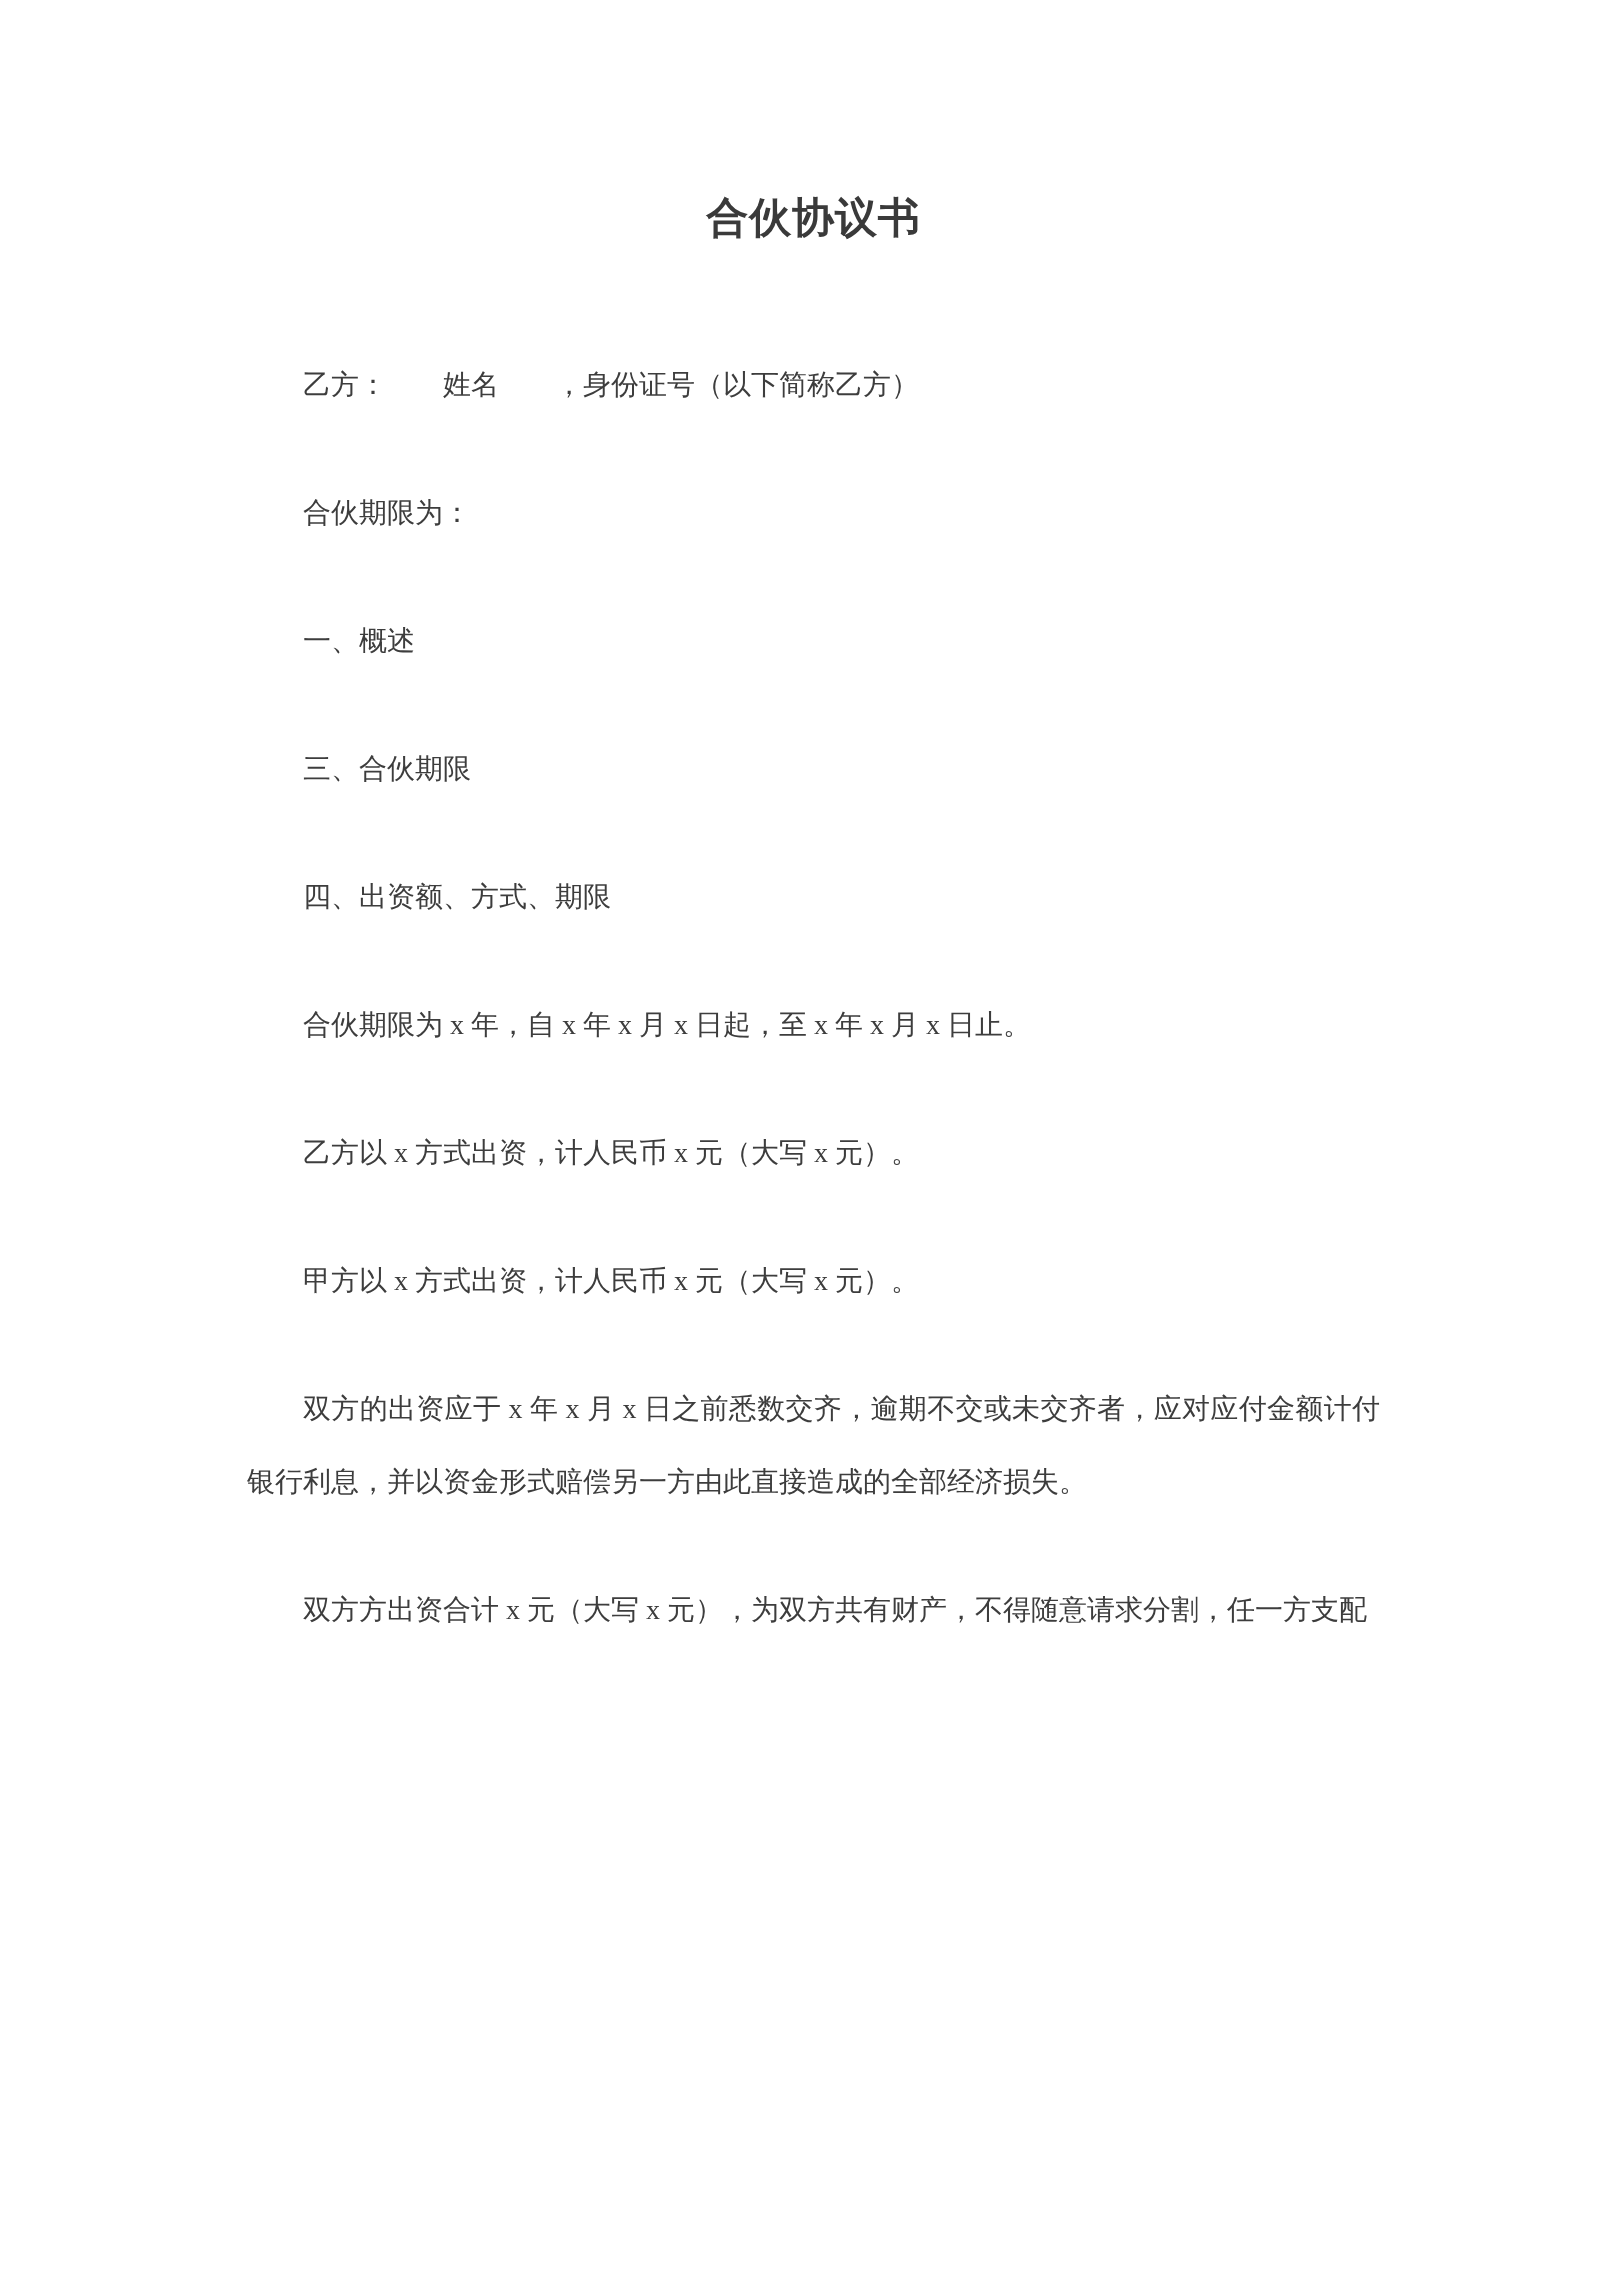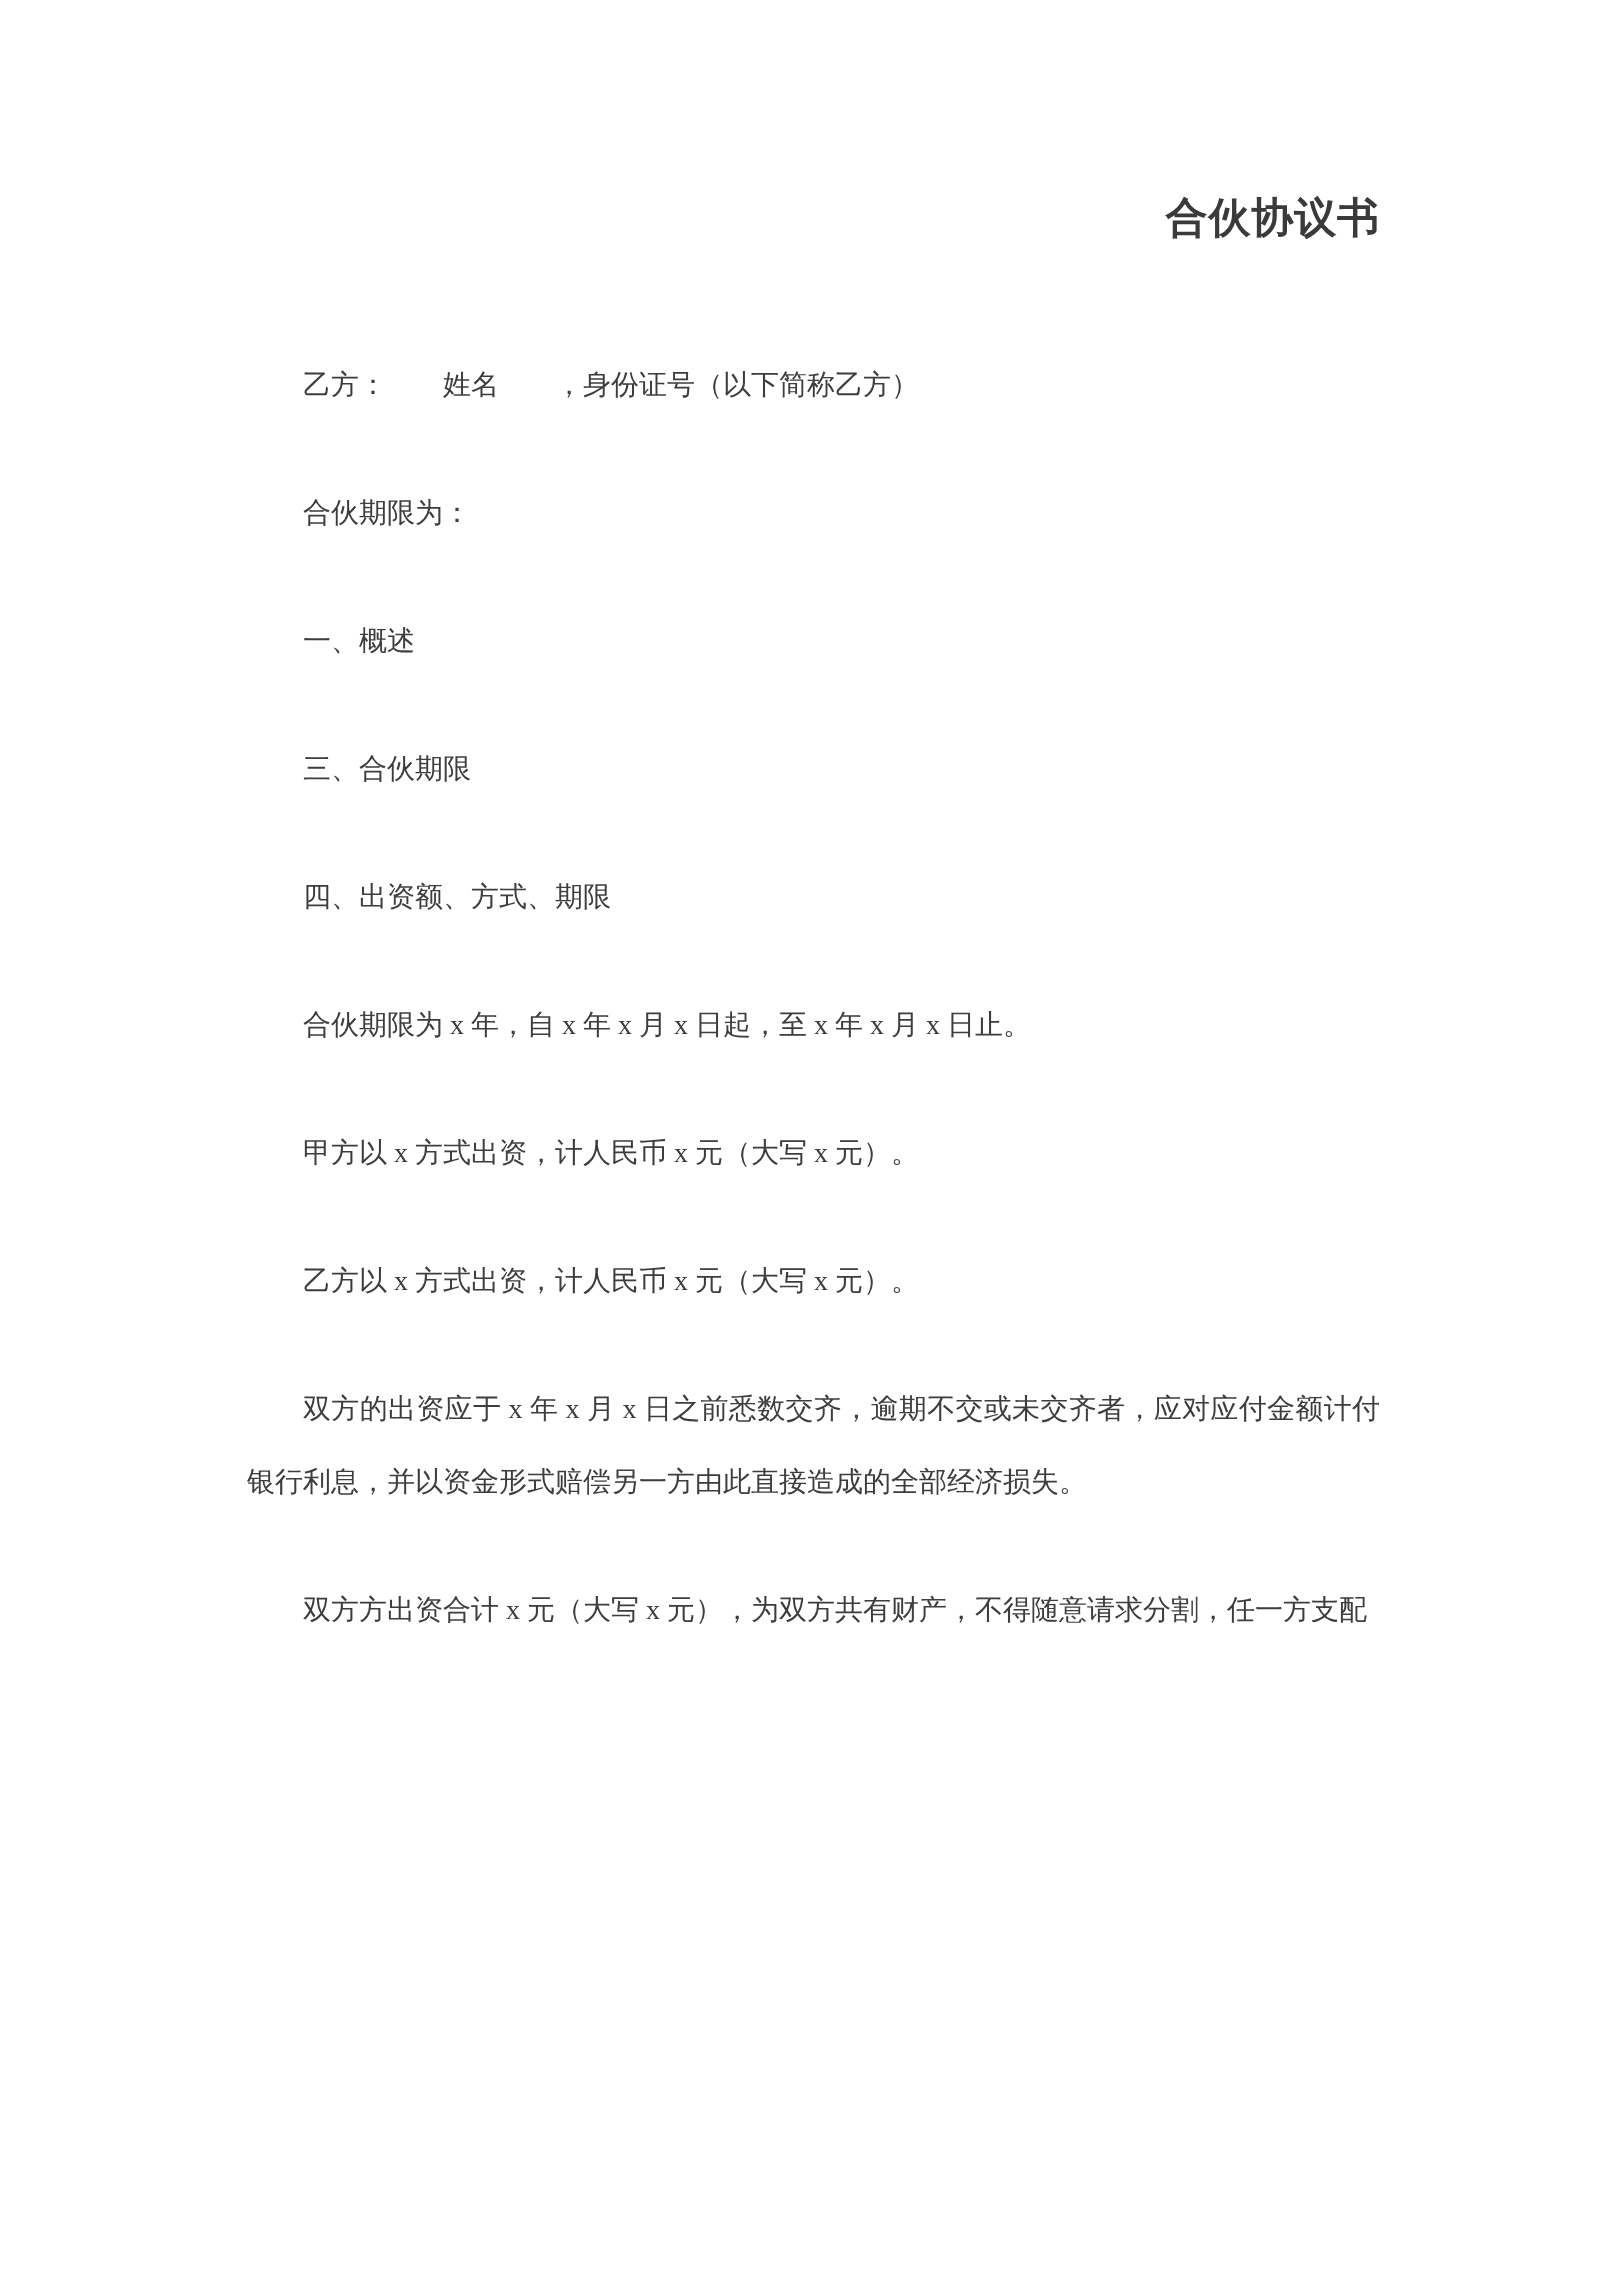--- a/index.html
+++ b/index.html
@@ -16,21 +16,21 @@
     padding: 186px 243px 0 247px;
     overflow: hidden;
     font-family: "Liberation Serif", "DejaVu Serif", serif;
     color: #3d3d3d;
   }
   .doc-title {
     margin: 0 0 98px 0;
     font-size: 42px;
     line-height: 64px;
     font-weight: bold;
-    text-align: right;
+    text-align: center;
     letter-spacing: 0.9px;
     color: #3a3a3a;
   }
   .doc-body {
     width: 1133px;
   }
   .doc-body p {
     margin: 0 0 55px 0;
     font-size: 28px;
     line-height: 73px;
@@ -50,19 +50,19 @@
 
 <div class="page">
   <h1 class="doc-title">合伙协议书</h1>
   <div class="doc-body">
       <p>乙方：　　姓名　　，身份证号（以下简称乙方）</p>
       <p>合伙期限为：</p>
       <p>一、概述</p>
       <p>三、合伙期限</p>
       <p>四、出资额、方式、期限</p>
       <p>合伙期限为 x 年，自 x 年 x 月 x 日起，至 x 年 x 月 x 日止。</p>
+      <p>乙方以 x 方式出资，计人民币 x 元（大写 x 元）。</p>
       <p>甲方以 x 方式出资，计人民币 x 元（大写 x 元）。</p>
-      <p>乙方以 x 方式出资，计人民币 x 元（大写 x 元）。</p>
       <p>双方的出资应于 x 年 x 月 x 日之前悉数交齐，逾期不交或未交齐者，应对应付金额计付银行利息，并以资金形式赔偿另一方由此直接造成的全部经济损失。</p>
       <p>双方方出资合计 x 元（大写 x 元），为双方共有财产，不得随意请求分割，任一方支配</p>
     </div>
 </div>
 
 
 </body></html>

